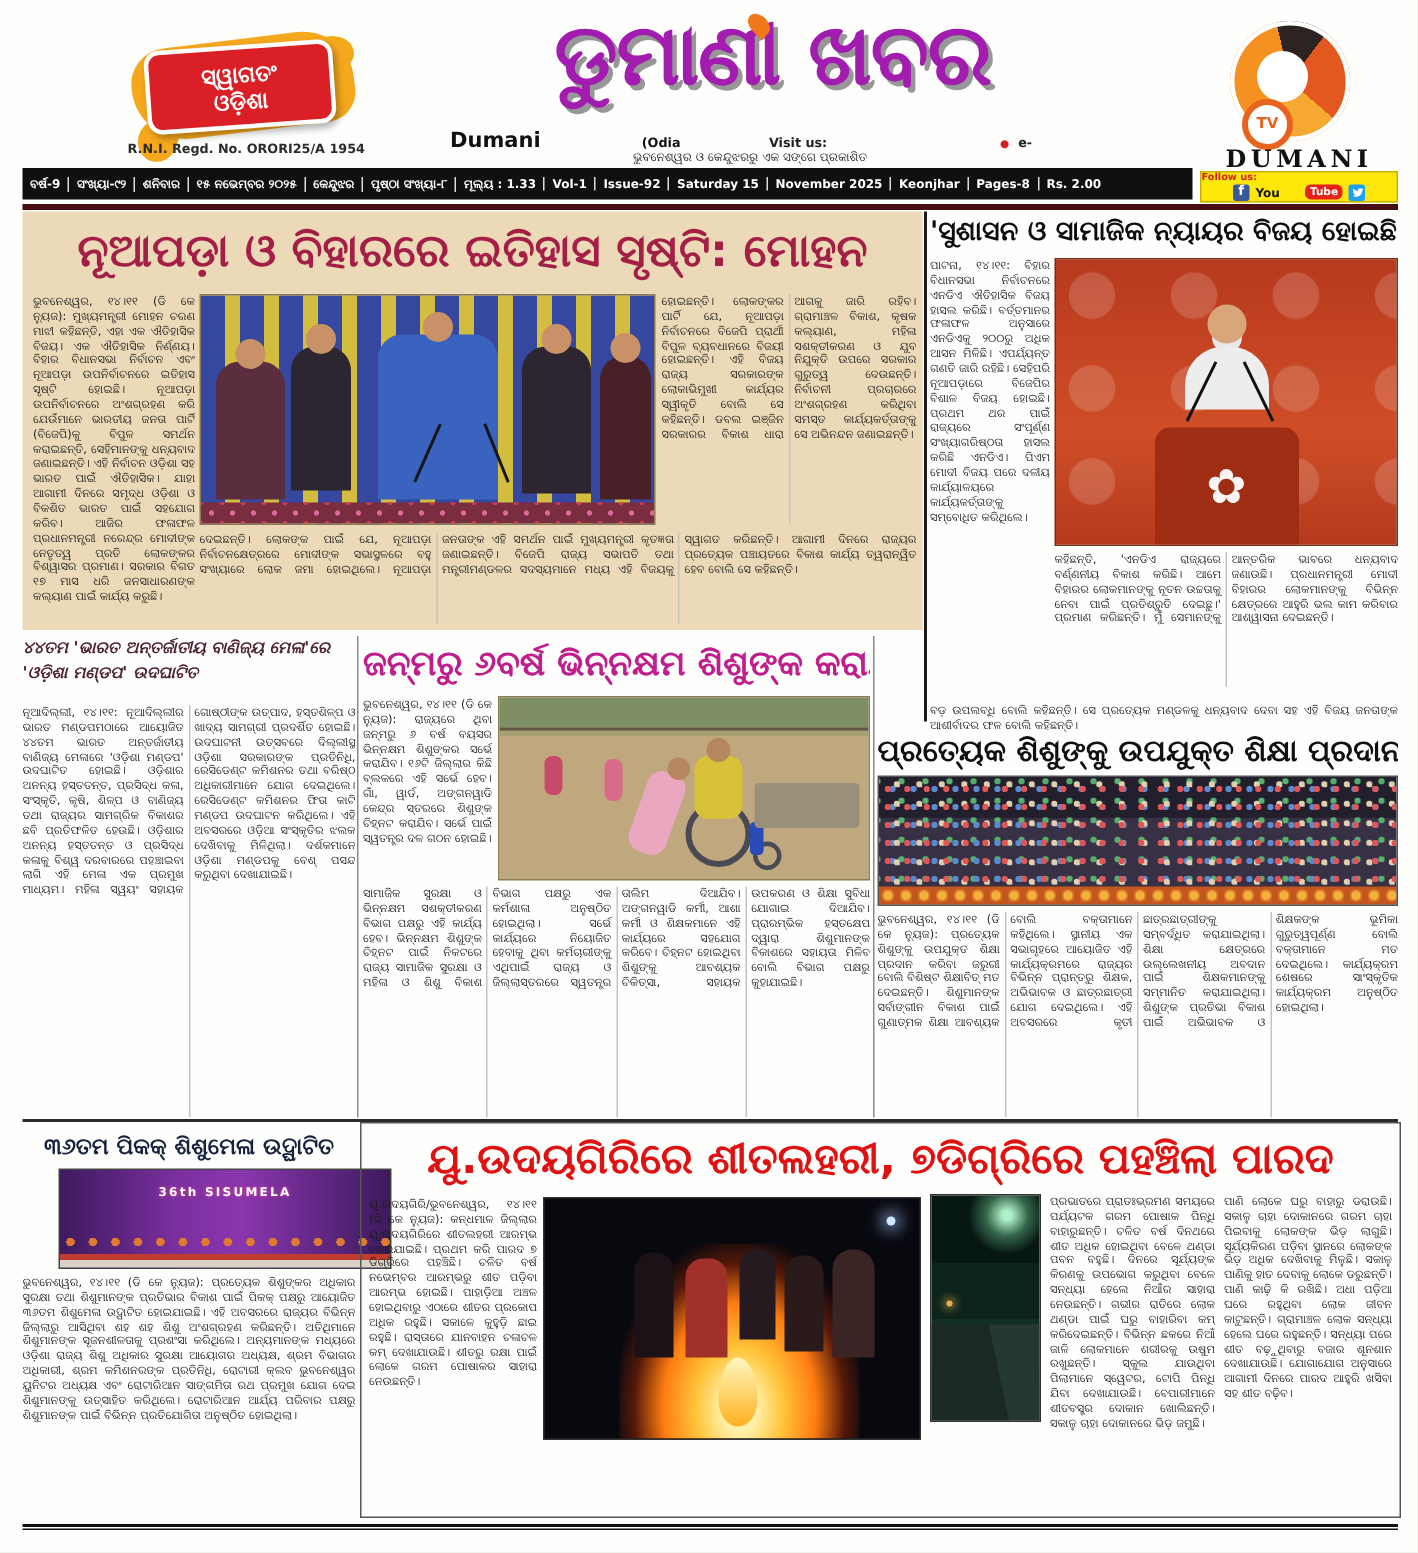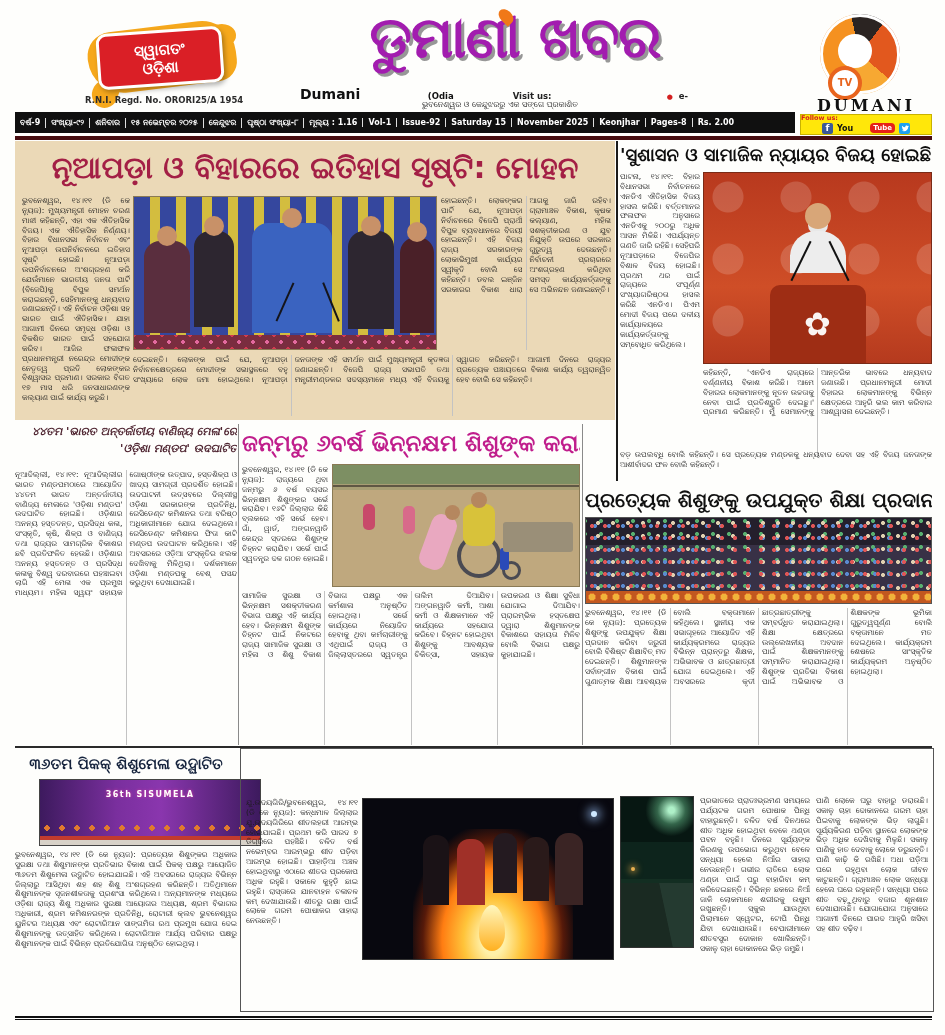--- a/index.html
+++ b/index.html
@@ -66,21 +66,21 @@
     </div>
   </div>
 
   <div class="abs" style="left:15px;top:112px;width:780px;height:21px;background:#101010;color:#fff;display:flex;align-items:center;font-size:8px;font-weight:bold;overflow:hidden;">
     <span class="seg">ବର୍ଷ-9</span>
     <span class="seg">ସଂଖ୍ୟା-୯୨</span>
     <span class="seg">ଶନିବାର</span>
     <span class="seg">୧୫ ନଭେମ୍ବର ୨୦୨୫</span>
     <span class="seg">କେନ୍ଦୁଝର</span>
     <span class="seg">ପୃଷ୍ଠା ସଂଖ୍ୟା-୮</span>
-    <span class="seg">ମୂଲ୍ୟ : 1.16</span>
+    <span class="seg">ମୂଲ୍ୟ : 1.33</span>
     <span class="seg">Vol-1</span>
     <span class="seg">Issue-92</span>
     <span class="seg">Saturday 15</span>
     <span class="seg">November 2025</span>
     <span class="seg">Keonjhar</span>
     <span class="seg">Pages-8</span>
     <span class="seg">Rs. 2.00</span>
   </div>
   <div class="abs" style="left:15px;top:136px;width:917px;height:4px;background:#470d10;"></div>
 
@@ -112,23 +112,23 @@
     <div class="abs" style="left:50%;top:30px;transform:translateX(-50%);width:26px;height:26px;border-radius:50%;background:#d8a678;box-shadow:0 9px 0 -3px #e8e8e8;"></div>
     <div class="abs" style="left:50%;top:58px;transform:translateX(-50%);width:56px;height:42px;border-radius:26px 26px 0 0;background:#ededed;"></div>
     <div class="abs" style="left:96px;top:66px;width:2px;height:44px;background:#111;transform:rotate(26deg);"></div>
     <div class="abs" style="left:134px;top:66px;width:2px;height:44px;background:#111;transform:rotate(-26deg);"></div>
     <div class="abs" style="left:50%;bottom:0;transform:translateX(-50%);width:96px;height:78px;background:#9e2d14;border-radius:10px 10px 0 0;text-align:center;">
       <span style="color:rgba(255,255,255,.95);font-size:32px;line-height:78px;">✿</span>
     </div>
   </div>
 
   <div class="bt c2" style="left:703px;top:368px;width:229px;height:90px;">କହିଛନ୍ତି, 'ଏନଡିଏ ରାଜ୍ୟରେ ବର୍ଣ୍ଣନୀୟ ବିକାଶ କରିଛି। ଆମେ ବିହାରର ଲୋକମାନଙ୍କୁ ନୂତନ ଉଚ୍ଚତାକୁ ନେବା ପାଇଁ ପ୍ରତିଶ୍ରୁତି ଦେଇଛୁ।' ପ୍ରମାଣ କରିଛନ୍ତି। ମୁଁ ସେମାନଙ୍କୁ ଆନ୍ତରିକ ଭାବରେ ଧନ୍ୟବାଦ ଜଣାଉଛି। ପ୍ରଧାନମନ୍ତ୍ରୀ ମୋଦୀ ବିହାରର ଲୋକମାନଙ୍କୁ ବିଭିନ୍ନ କ୍ଷେତ୍ରରେ ଆହୁରି ଭଲ କାମ କରିବାର ଆଶ୍ୱାସନା ଦେଇଛନ୍ତି।</div>
-  <div class="bt" style="left:620px;top:450px;width:312px;height:20px;">ବଡ଼ ଉପଲବ୍ଧି ବୋଲି କହିଛନ୍ତି। ସେ ପ୍ରତ୍ୟେକ ମଣ୍ଡଳକୁ ଧନ୍ୟବାଦ ଦେବା ସହ ଏହି ବିଜୟ ଜନତାଙ୍କ ଆଶୀର୍ବାଦର ଫଳ ବୋଲି କହିଛନ୍ତି।</div>
+  <div class="bt" style="left:620px;top:469px;width:312px;height:20px;">ବଡ଼ ଉପଲବ୍ଧି ବୋଲି କହିଛନ୍ତି। ସେ ପ୍ରତ୍ୟେକ ମଣ୍ଡଳକୁ ଧନ୍ୟବାଦ ଦେବା ସହ ଏହି ବିଜୟ ଜନତାଙ୍କ ଆଶୀର୍ବାଦର ଫଳ ବୋଲି କହିଛନ୍ତି।</div>
 
-  <div class="abs" style="left:15px;top:424px;width:222px;height:42px;font-family:'DejaVu Serif',serif;font-style:italic;font-weight:bold;font-size:11px;line-height:1.5;color:#4e2430;text-align:right;overflow:hidden;">୪୪ତମ 'ଭାରତ ଅନ୍ତର୍ଜାତୀୟ ବାଣିଜ୍ୟ ମେଳା'ରେ 'ଓଡ଼ିଶା ମଣ୍ଡପ' ଉଦଘାଟିତ</div>
+  <div class="abs" style="left:15px;top:424px;width:222px;height:42px;font-family:'DejaVu Serif',serif;font-style:italic;font-weight:bold;font-size:11px;line-height:1.5;color:#4e2430;text-align:left;overflow:hidden;">୪୪ତମ 'ଭାରତ ଅନ୍ତର୍ଜାତୀୟ ବାଣିଜ୍ୟ ମେଳା'ରେ 'ଓଡ଼ିଶା ମଣ୍ଡପ' ଉଦଘାଟିତ</div>
   <div class="bt c2" style="left:15px;top:470px;width:222px;height:275px;">ନୂଆଦିଲ୍ଲୀ, ୧୪।୧୧: ନୂଆଦିଲ୍ଲୀର ଭାରତ ମଣ୍ଡପମଠାରେ ଆୟୋଜିତ ୪୪ତମ ଭାରତ ଅନ୍ତର୍ଜାତୀୟ ବାଣିଜ୍ୟ ମେଳାରେ 'ଓଡ଼ିଶା ମଣ୍ଡପ' ଉଦଘାଟିତ ହୋଇଛି। ଓଡ଼ିଶାର ଅନନ୍ୟ ହସ୍ତତନ୍ତ, ପ୍ରସିଦ୍ଧ କଳା, ସଂସ୍କୃତି, କୃଷି, ଶିଳ୍ପ ଓ ବାଣିଜ୍ୟ ତଥା ରାଜ୍ୟର ସାମଗ୍ରିକ ବିକାଶର ଛବି ପ୍ରତିଫଳିତ ହେଉଛି। ଓଡ଼ିଶାର ଅନନ୍ୟ ହସ୍ତତନ୍ତ ଓ ପ୍ରସିଦ୍ଧ କଳାକୁ ବିଶ୍ୱ ଦରବାରରେ ପହଞ୍ଚାଇବା ଲାଗି ଏହି ମେଳା ଏକ ପ୍ରମୁଖ ମାଧ୍ୟମ। ମହିଳା ସ୍ୱୟଂ ସହାୟକ ଗୋଷ୍ଠୀଙ୍କ ଉତ୍ପାଦ, ହସ୍ତଶିଳ୍ପ ଓ ଖାଦ୍ୟ ସାମଗ୍ରୀ ପ୍ରଦର୍ଶିତ ହୋଇଛି। ଉଦଘାଟନୀ ଉତ୍ସବରେ ଦିଲ୍ଲୀସ୍ଥ ଓଡ଼ିଶା ସରକାରଙ୍କ ପ୍ରତିନିଧି, ରେସିଡେଣ୍ଟ କମିଶନର ତଥା ବରିଷ୍ଠ ଅଧିକାରୀମାନେ ଯୋଗ ଦେଇଥିଲେ। ରେସିଡେଣ୍ଟ କମିଶନର ଫିତା କାଟି ମଣ୍ଡପ ଉଦଘାଟନ କରିଥିଲେ। ଏହି ଅବସରରେ ଓଡ଼ିଆ ସଂସ୍କୃତିର ଝଲକ ଦେଖିବାକୁ ମିଳିଥିଲା। ଦର୍ଶକମାନେ ଓଡ଼ିଶା ମଣ୍ଡପକୁ ବେଶ୍ ପସନ୍ଦ କରୁଥିବା ଦେଖାଯାଇଛି।</div>
 
   <div class="abs" style="left:238px;top:424px;width:1px;height:321px;background:#8a8a8a;"></div>
   <div class="abs" style="left:582px;top:424px;width:1px;height:321px;background:#8a8a8a;"></div>
 
   <div class="hl" style="left:242px;top:424px;width:338px;height:38px;font-size:23px;line-height:38px;color:#c01e8c;">ଜନ୍ମରୁ ୬ବର୍ଷ ଭିନ୍ନକ୍ଷମ ଶିଶୁଙ୍କ କରାଯିବ ସର୍ଭେ</div>
   <div class="bt" style="left:242px;top:465px;width:86px;height:122px;">ଭୁବନେଶ୍ୱର, ୧୪।୧୧ (ଡି କେ ନ୍ୟୁଜ): ରାଜ୍ୟରେ ଥିବା ଜନ୍ମରୁ ୬ ବର୍ଷ ବୟସର ଭିନ୍ନକ୍ଷମ ଶିଶୁଙ୍କର ସର୍ଭେ କରାଯିବ। ୧୬ଟି ଜିଲ୍ଲାର କିଛି ବ୍ଲକରେ ଏହି ସର୍ଭେ ହେବ। ଗାଁ, ୱାର୍ଡ, ଅଙ୍ଗନୱାଡି କେନ୍ଦ୍ର ସ୍ତରରେ ଶିଶୁଙ୍କ ଚିହ୍ନଟ କରାଯିବ। ସର୍ଭେ ପାଇଁ ସ୍ୱତନ୍ତ୍ର ଦଳ ଗଠନ ହୋଇଛି।</div>
 
   <div class="photo" style="left:332px;top:464px;width:248px;height:123px;background:linear-gradient(180deg,#7d8f63 0 16%,#a79e74 16% 21%,#bfa87e 21% 100%);border:1px solid #8a7a55;box-sizing:border-box;">
     <div class="abs" style="left:0;top:20px;width:100%;height:2px;background:#5f5744;"></div>
@@ -157,20 +157,21 @@
 
   <div class="hl" style="left:15px;top:751px;width:222px;height:26px;font-size:15px;line-height:26px;color:#15233d;">୩୬ତମ ପିକକ୍ ଶିଶୁମେଳା ଉଦ୍ଘାଟିତ</div>
   <div class="photo" style="left:15px;top:779px;width:222px;height:67px;background:linear-gradient(90deg,#3d1a5e,#7a2f9e 35%,#8a36ae 55%,#3d1a5e);border:1px solid #444;box-sizing:border-box;margin-left:24px;">
     <div style="position:absolute;left:0;top:10px;width:100%;text-align:center;color:#fff;font-size:8px;font-weight:bold;letter-spacing:1.5px;text-shadow:0 0 3px #e040a0;">36th SISUMELA</div>
     <div class="abs" style="left:0;bottom:9px;width:100%;height:16px;background:radial-gradient(circle 4px at 7px 8px,#e07a2e 70%,transparent 71%) 0 0/15px 16px;"></div>
     <div class="abs" style="left:0;bottom:0;width:100%;height:9px;background:linear-gradient(#c23b2e 0 45%,#d8d2c8 45%);"></div>
   </div>
   <div class="bt" style="left:15px;top:850px;width:222px;height:160px;">ଭୁବନେଶ୍ୱର, ୧୪।୧୧ (ଡି କେ ନ୍ୟୁଜ): ପ୍ରତ୍ୟେକ ଶିଶୁଙ୍କର ଅଧିକାର ସୁରକ୍ଷା ତଥା ଶିଶୁମାନଙ୍କ ପ୍ରତିଭାର ବିକାଶ ପାଇଁ ପିକକ୍ ପକ୍ଷରୁ ଆୟୋଜିତ ୩୬ତମ ଶିଶୁମେଳା ଉଦ୍ଘାଟିତ ହୋଇଯାଇଛି। ଏହି ଅବସରରେ ରାଜ୍ୟର ବିଭିନ୍ନ ଜିଲ୍ଲାରୁ ଆସିଥିବା ଶହ ଶହ ଶିଶୁ ଅଂଶଗ୍ରହଣ କରିଛନ୍ତି। ଅତିଥିମାନେ ଶିଶୁମାନଙ୍କ ସୃଜନଶୀଳତାକୁ ପ୍ରଶଂସା କରିଥିଲେ। ଅନ୍ୟମାନଙ୍କ ମଧ୍ୟରେ ଓଡ଼ିଶା ରାଜ୍ୟ ଶିଶୁ ଅଧିକାର ସୁରକ୍ଷା ଆୟୋଗର ଅଧ୍ୟକ୍ଷ, ଶ୍ରମ ବିଭାଗର ଅଧିକାରୀ, ଶ୍ରମ କମିଶନରଙ୍କ ପ୍ରତିନିଧି, ରୋଟାରୀ କ୍ଲବ ଭୁବନେଶ୍ୱର ୟୁନିଟର ଅଧ୍ୟକ୍ଷ ଏବଂ ରୋଟାରିଆନ ସାଙ୍ଗମିତା ରଥ ପ୍ରମୁଖ ଯୋଗ ଦେଇ ଶିଶୁମାନଙ୍କୁ ଉତ୍ସାହିତ କରିଥିଲେ। ରୋଟାରିଆନ ଆର୍ଯ୍ୟ ପରିବାର ପକ୍ଷରୁ ଶିଶୁମାନଙ୍କ ପାଇଁ ବିଭିନ୍ନ ପ୍ରତିଯୋଗିତା ଅନୁଷ୍ଠିତ ହୋଇଥିଲା।</div>
 
   <div class="abs" style="left:240px;top:748px;width:694px;height:264px;border:1px solid #555;box-sizing:border-box;"></div>
+  <div class="hl" style="left:246px;top:752px;width:682px;height:42px;font-size:28px;line-height:42px;color:#e01111;">ଯୁ.ଉଦୟଗିରିରେ ଶୀତଲହରୀ, ୭ଡିଗ୍ରିରେ ପହଞ୍ଚିଲା ପାରଦ</div>
   <div class="bt" style="left:246px;top:798px;width:112px;height:204px;">ଯୁ.ଉଦୟଗିରି/ଭୁବନେଶ୍ୱର, ୧୪।୧୧ (ଡି କେ ନ୍ୟୁଜ): କନ୍ଧମାଳ ଜିଲ୍ଲାର ଯୁ.ଉଦୟଗିରିରେ ଶୀତଲହରୀ ଆରମ୍ଭ ହୋଇଯାଇଛି। ପ୍ରଥମ କରି ପାରଦ ୭ ଡିଗ୍ରିରେ ପହଞ୍ଚିଛି। ଚଳିତ ବର୍ଷ ନଭେମ୍ବର ଆରମ୍ଭରୁ ଶୀତ ପଡ଼ିବା ଆରମ୍ଭ ହୋଇଛି। ପାହାଡ଼ିଆ ଅଞ୍ଚଳ ହୋଇଥିବାରୁ ଏଠାରେ ଶୀତର ପ୍ରକୋପ ଅଧିକ ରହୁଛି। ସକାଳେ କୁହୁଡ଼ି ଛାଇ ରହୁଛି। ରାସ୍ତାରେ ଯାନବାହନ ଚଳାଚଳ କମ୍ ଦେଖାଯାଉଛି। ଶୀତରୁ ରକ୍ଷା ପାଇଁ ଲୋକେ ଗରମ ପୋଷାକର ସାହାରା ନେଉଛନ୍ତି।</div>
 
   <div class="photo" style="left:362px;top:798px;width:252px;height:162px;background:#08080f;border:1px solid #333;box-sizing:border-box;">
     <div class="abs" style="left:50px;bottom:0;width:160px;height:130px;background:radial-gradient(ellipse at 50% 85%,#fff0a8 0 10%,#ffc43a 26%,#ff7d12 45%,rgba(150,40,5,.55) 62%,transparent 75%);"></div>
     <div class="abs" style="left:116px;bottom:8px;width:26px;height:46px;background:linear-gradient(#fff8c0,#ffb020);border-radius:50% 50% 50% 50%/62% 62% 38% 38%;"></div>
     <div class="abs" style="left:60px;top:36px;width:26px;height:70px;background:#1a1216;border-radius:12px 12px 0 0;"></div>
     <div class="abs" style="left:94px;top:40px;width:28px;height:66px;background:#a03028;border-radius:12px 12px 0 0;"></div>
     <div class="abs" style="left:130px;top:34px;width:24px;height:60px;background:#241a20;border-radius:11px 11px 0 0;"></div>
     <div class="abs" style="left:160px;top:38px;width:26px;height:64px;background:#2a1a1a;border-radius:12px 12px 0 0;"></div>
     <div class="abs" style="left:192px;top:34px;width:28px;height:72px;background:#3a2424;border-radius:13px 13px 0 0;"></div>

